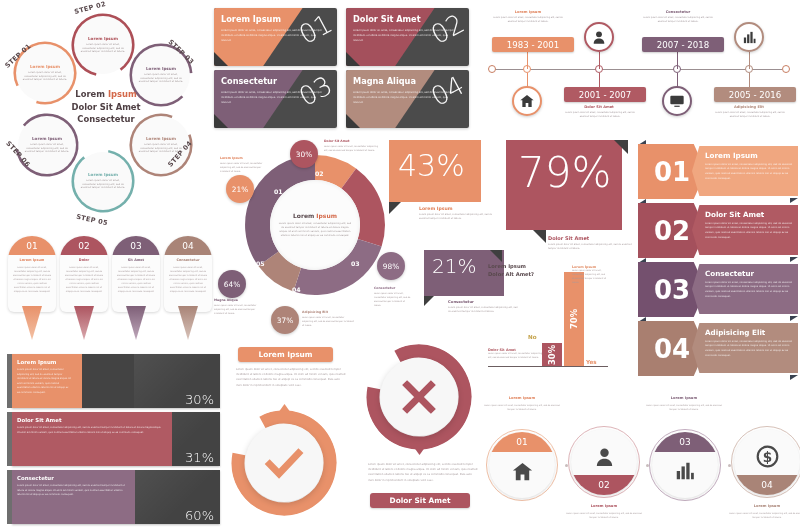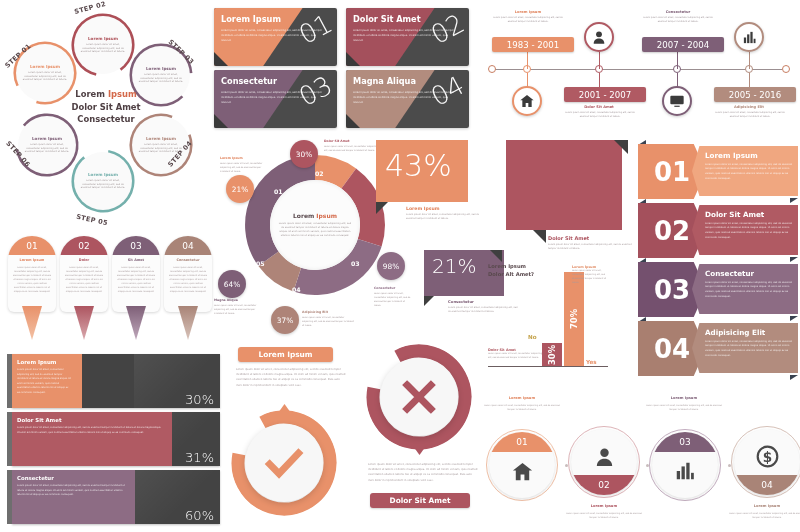--- a/index.html
+++ b/index.html
@@ -306,21 +306,21 @@
     </div>
     <div class="tlpill" style="left:79px;top:87px;width:70px;background:#B05A63">2001 - 2007</div>
     <div class="tlh" style="left:81px;top:105px;width:66px;color:#B05A63">Dolor Sit Amet</div>
     <div class="tlb" style="left:78px;top:111px;width:74px">Lorem ipsum dolor sit amet, consectetur adipisicing elit, sed do eiusmod tempor incididunt ut labore.</div>
   </div>
 
   <div>
     <div class="tlnode" style="left:188px;border:1.6px solid #7E5F77"></div>
     <div class="tlstem" style="left:192px;top:52px;height:17px;background:#7E5F77"></div>
     <div class="tlstem" style="left:192px;top:73px;height:14px;background:#7E5F77"></div>
-    <div class="tlpill" style="left:157px;top:37px;width:70px;background:#7E5F77">2007 - 2004</div>
+    <div class="tlpill" style="left:157px;top:37px;width:70px;background:#7E5F77">2007 - 2018</div>
     <div class="tlh" style="left:160px;top:10px;width:66px;color:#7E5F77">Consectetur</div>
     <div class="tlb" style="left:156px;top:16px;width:74px">Lorem ipsum dolor sit amet, consectetur adipisicing elit, sed do eiusmod tempor incididunt ut labore.</div>
     <div class="tlicon" style="left:177px;top:86px;border:2.4px solid #7E5F77">
       <svg width="16" height="16" viewBox="0 0 24 24" fill="#3b3b3b">
           <rect x="2" y="4" width="20" height="13" rx="1.6"></rect>
           <rect x="8" y="19" width="8" height="1.8"></rect>
         </svg>
     </div>
   </div>
 
@@ -378,31 +378,32 @@
   <div class="bublab" style="left:112px;top:1px;color:#AD5560">Dolor Sit Amet</div>
   <div class="bubbod" style="left:112px;top:7px;width:54px">Lorem ipsum dolor sit amet, consectetur adipisicing elit, sed do eiusmod tempor incididunt ut labore.</div>
   <div class="bublab" style="left:162px;top:148px;color:#8D6C84">Consectetur</div>
   <div class="bubbod" style="left:162px;top:154px;width:38px">Lorem ipsum dolor sit amet, consectetur adipisicing elit, sed do eiusmod tempor incididunt ut labore.</div>
   <div class="bublab" style="left:90px;top:172px;color:#AE8478">Adipisicing Elit</div>
   <div class="bubbod" style="left:90px;top:178px;width:52px">Lorem ipsum dolor sit amet, consectetur adipisicing elit, sed do eiusmod tempor incididunt ut labore.</div>
   <div class="bublab" style="left:2px;top:160px;color:#7E5F77">Magna Aliqua</div>
   <div class="bubbod" style="left:2px;top:166px;width:44px">Lorem ipsum dolor sit amet, consectetur adipisicing elit, sed do eiusmod tempor incididunt ut labore.</div>
 </div>
 
-<div class="pcard" style="left:376px;top:140px;width:94px;height:105px">
+<div class="pcard" style="left:389px;top:140px;width:94px;height:105px">
   <div class="fold" style="left:0;top:58px;width:16px;height:16px;clip-path:polygon(0 0,100% 0,0 100%)"></div>
   <div class="box" style="width:92px;height:62px;background:#E8916A;clip-path:polygon(0 0,100% 0,100% 100%,0 100%)"></div>
   <div class="pv" style="left:9px;top:8px;font-size:30px">43%</div>
   <div class="ph" style="left:30px;top:66px;color:#E0835C">Lorem Ipsum</div>
   <div class="pb" style="left:30px;top:73px;width:78px">Lorem ipsum dolor sit amet, consectetur adipisicing elit, sed do eiusmod tempor incididunt ut labore.</div>
 </div>
 <div class="pcard" style="left:506px;top:140px;width:128px;height:125px">
   <div class="fold" style="left:22px;top:85px;width:18px;height:18px;clip-path:polygon(0 0,100% 0,100% 100%)"></div>
   <div class="box" style="width:116px;height:90px;background:#AD5560"></div>
   <div class="fold" style="right:6px;top:0;width:14px;height:14px;clip-path:polygon(100% 0,100% 100%,0 0)"></div>
+  <div class="pv" style="left:12px;top:8px;font-size:42px">79%</div>
   <div class="ph" style="left:42px;top:95px;color:#AD5560;font-size:5px">Dolor Sit Amet</div>
   <div class="pb" style="left:42px;top:103px;width:86px">Lorem ipsum dolor sit amet, consectetur adipisicing elit, sed do eiusmod tempor incididunt ut labore.</div>
 </div>
 <div class="pcard" style="left:424px;top:250px;width:100px;height:70px">
   <div class="fold" style="left:0;top:42px;width:14px;height:14px;clip-path:polygon(0 0,100% 0,0 100%)"></div>
   <div class="box" style="width:80px;height:46px;background:#7E5F77"></div>
   <div class="fold" style="right:22px;top:0;width:12px;height:12px;clip-path:polygon(100% 0,100% 100%,0 0)"></div>
   <div class="pv" style="left:8px;top:4px;font-size:20px">21%</div>
   <div class="ph" style="left:24px;top:49px;color:#7E5F77;font-size:3.8px">Consectetur</div>
   <div class="pb" style="left:24px;top:56px;width:70px">Lorem ipsum dolor sit amet, consectetur adipisicing elit, sed do eiusmod tempor incididunt ut labore.</div>

